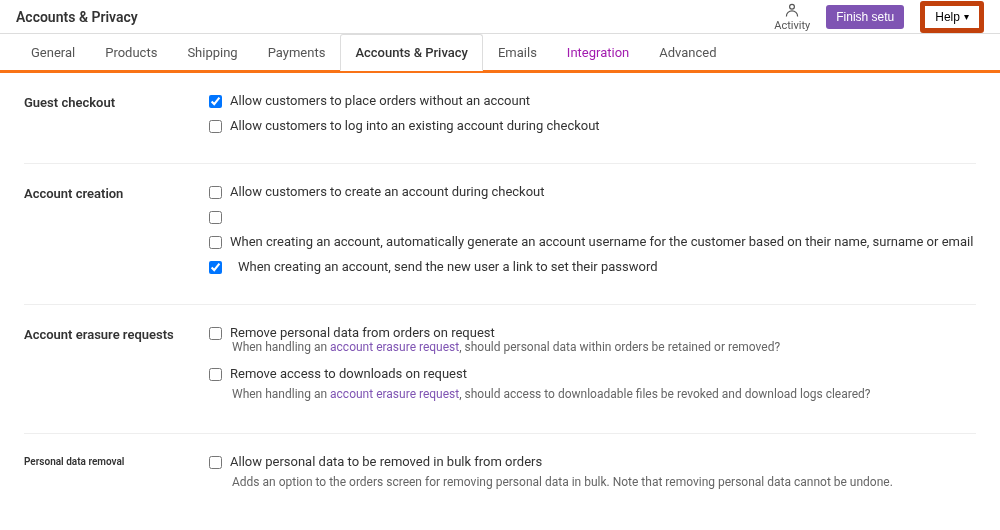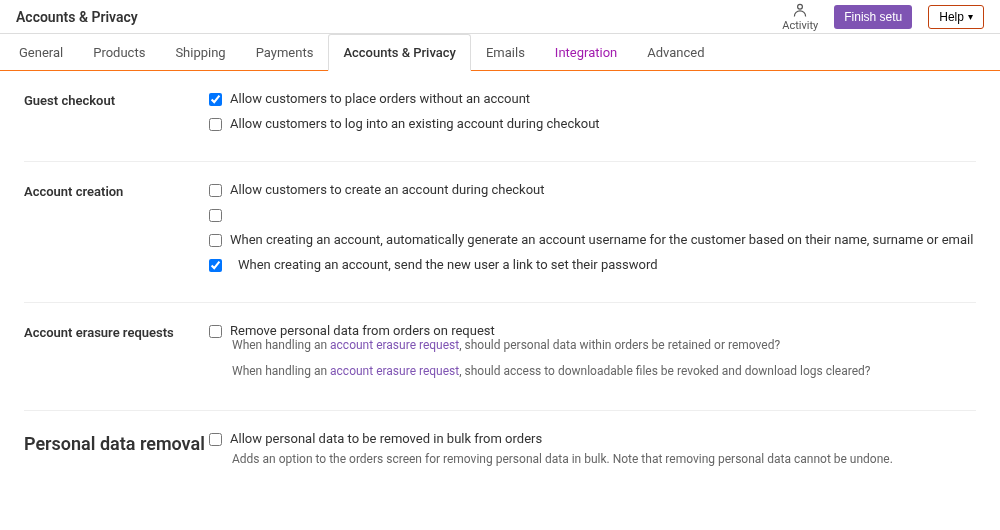--- a/index.html
+++ b/index.html
@@ -33,28 +33,28 @@
   <div style="position:absolute; left:16px; font-weight:600; font-size:14px; color:#333;">Accounts &amp; Privacy</div>
   <div style="display:flex; align-items:center; gap:16px;">
     <div style="display:flex; flex-direction:column; align-items:center; font-size:11px; color:#555; cursor:pointer; gap:1px;">
       <svg viewBox="0 0 20 20" width="16" height="16" fill="none" stroke="#555" stroke-width="1.5">
         <circle cx="10" cy="6" r="3"></circle>
         <path d="M3 18c0-3.866 3.134-7 7-7s7 3.134 7 7"></path>
       </svg>
       <span>Activity</span>
     </div>
     <button style="background:#7f54b3;color:#fff;border:none;padding:5px 10px;border-radius:3px;font-size:12px;cursor:pointer;">Finish setu</button>
-    <button style="display:flex;align-items:center;gap:4px;border:1px solid #c2410c;padding:4px 10px;border-radius:3px;font-size:12px;cursor:pointer;background:#fff;">
+    <button style="display:flex;align-items:center;gap:4px;border:5px solid #c2410c;padding:4px 10px;border-radius:3px;font-size:12px;cursor:pointer;background:#fff;">
       <span>Help</span>
       <span style="font-size:10px;">▾</span>
     </button>
   </div>
 </div>
 
-<div style="display:flex; border-bottom:1px solid #f97316; padding:0 4px; background:#fff;">
+<div style="display:flex; border-bottom:3px solid #f97316; padding:0 16px; background:#fff;">
   <div class="tab" style="padding:10px 14px; font-size:13px; color:#555; cursor:pointer; border:1px solid transparent; border-bottom:none; margin-bottom:-1px; border-radius:3px 3px 0 0;">General</div>
   <div class="tab" style="padding:10px 14px; font-size:13px; color:#555; cursor:pointer; border:1px solid transparent; border-bottom:none; margin-bottom:-1px; border-radius:3px 3px 0 0;">Products</div>
   <div class="tab" style="padding:10px 14px; font-size:13px; color:#555; cursor:pointer; border:1px solid transparent; border-bottom:none; margin-bottom:-1px; border-radius:3px 3px 0 0;">Shipping</div>
   <div class="tab" style="padding:10px 14px; font-size:13px; color:#555; cursor:pointer; border:1px solid transparent; border-bottom:none; margin-bottom:-1px; border-radius:3px 3px 0 0;">Payments</div>
   <div class="tab active" style="padding:10px 14px; font-size:13px; color:#333; cursor:pointer; border:1px solid #ddd; border-bottom:1px solid #fff; margin-bottom:-1px; border-radius:3px 3px 0 0; font-weight:500;">Accounts &amp; Privacy</div>
   <div class="tab" style="padding:10px 14px; font-size:13px; color:#555; cursor:pointer; border:1px solid transparent; border-bottom:none; margin-bottom:-1px; border-radius:3px 3px 0 0;">Emails</div>
   <div class="tab" style="padding:10px 14px; font-size:13px; color:#a21caf; cursor:pointer; border:1px solid transparent; border-bottom:none; margin-bottom:-1px; border-radius:3px 3px 0 0;">Integration</div>
   <div class="tab" style="padding:10px 14px; font-size:13px; color:#555; cursor:pointer; border:1px solid transparent; border-bottom:none; margin-bottom:-1px; border-radius:3px 3px 0 0;">Advanced</div>
 </div>
 
@@ -102,30 +102,34 @@
   <div style="display:flex; margin-bottom:20px; align-items:flex-start;">
     <div style="width:185px; flex-shrink:0; font-size:13px; color:#333; font-weight:600; padding-top:2px;">Account erasure requests</div>
     <div style="flex:1;">
       <label style="display:flex; align-items:flex-start; gap:8px; cursor:pointer;">
         <input type="checkbox" style="margin-top: 2px; flex-shrink: 0; cursor: pointer;">
         <span style="font-size:13px; color:#333;">Remove personal data from orders on request</span>
       </label>
       <div style="font-size:12px; color:#666; margin-bottom:12px; padding-left:23px;">
         <span>When handling an </span><a href="#">account erasure request</a><span>, should personal data within orders be retained or removed?</span>
       </div>
+      <label style="display:flex; align-items:flex-start; margin-bottom:6px; gap:8px; cursor:pointer;">
+        <input type="checkbox" style="margin-top: 2px; flex-shrink: 0; cursor: pointer;">
+        <span style="font-size:13px; color:#333;">Remove access to downloads on request</span>
+      </label>
       <div style="font-size:12px; color:#666; margin-bottom:12px; padding-left:23px;">
         <span>When handling an </span><a href="#">account erasure request</a><span>, should access to downloadable files be revoked and download logs cleared?</span>
       </div>
     </div>
   </div>
 
   <hr style="border:none; border-top:1px solid #eee; margin-bottom:20px;">
 
   <div style="display:flex; margin-bottom:20px; align-items:flex-start;">
-    <div style="width:185px; flex-shrink:0; font-size:18px; color:#333; font-weight:600; padding-top:2px;">Personal data removal</div>
+    <div style="width:185px; flex-shrink:0; font-size:10px; color:#333; font-weight:600; padding-top:2px;">Personal data removal</div>
     <div style="flex:1;">
       <label style="display:flex; align-items:flex-start; margin-bottom:6px; gap:8px; cursor:pointer;">
         <input type="checkbox" style="margin-top: 2px; flex-shrink: 0; cursor: pointer;">
         <span style="font-size:13px; color:#333;">Allow personal data to be removed in bulk from orders</span>
       </label>
       <div style="font-size:12px; color:#666; padding-left:23px;">Adds an option to the orders screen for removing personal data in bulk. Note that removing personal data cannot be undone.</div>
     </div>
   </div>
 
 </div>

